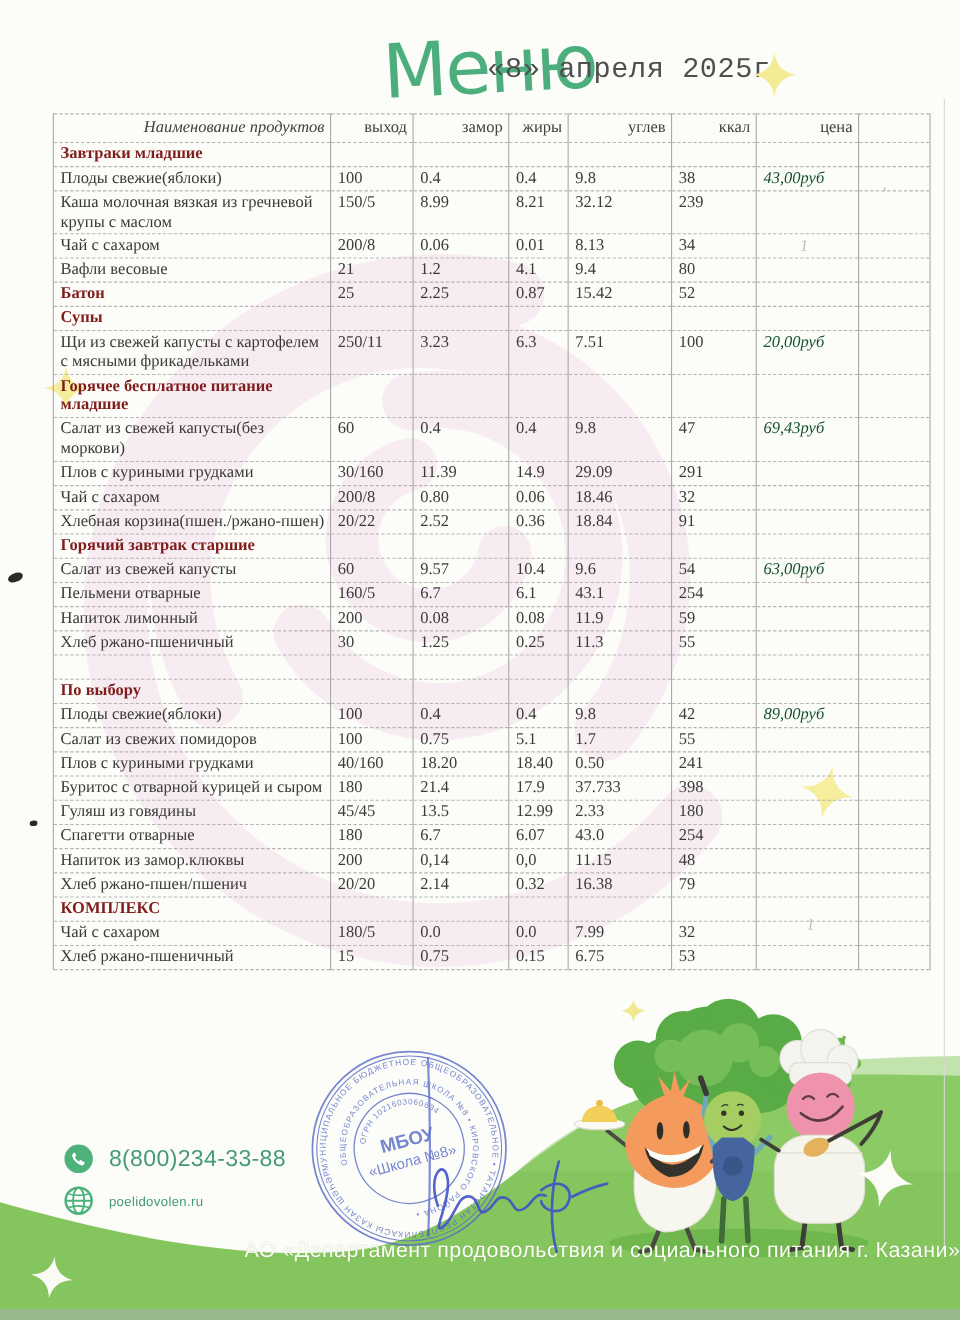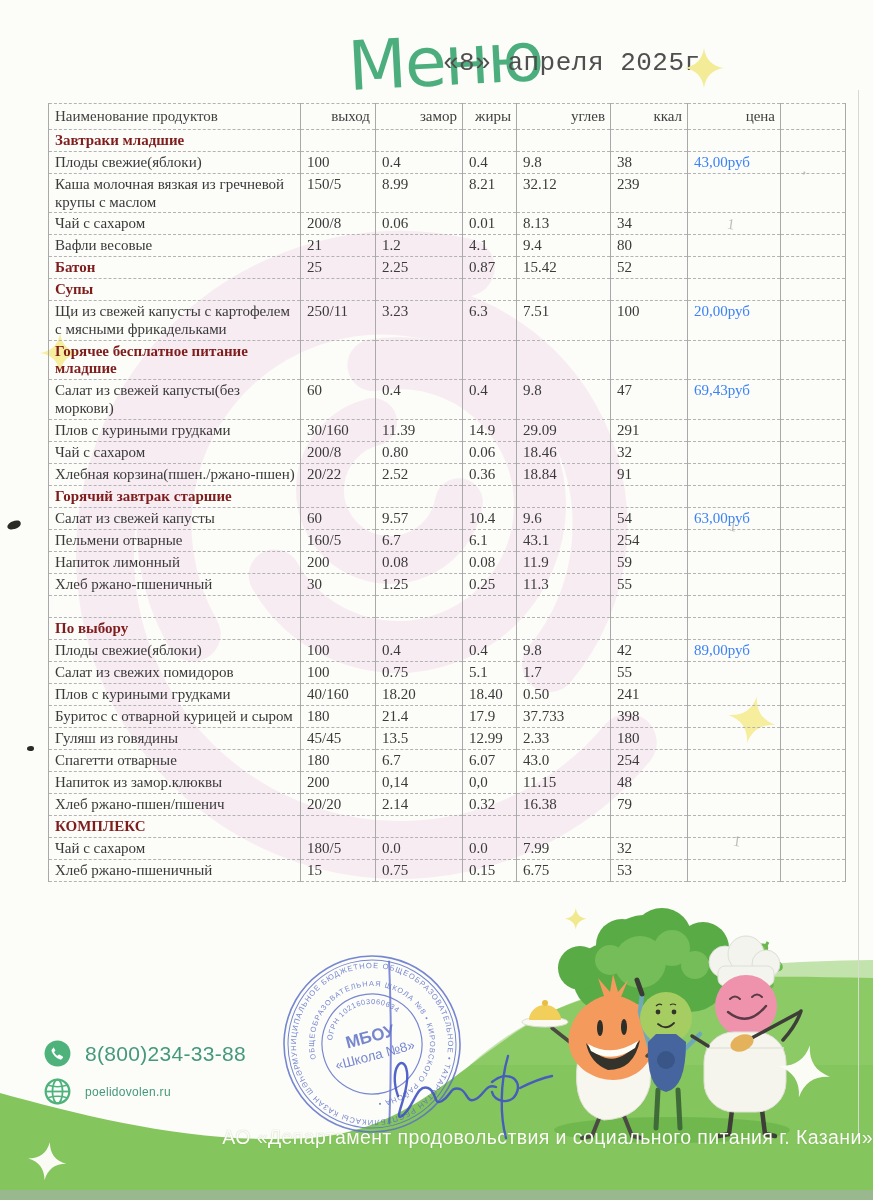--- a/index.html
+++ b/index.html
@@ -34,27 +34,27 @@
   }
   .menu-table td,.menu-table th{
     border-left:1px solid #a9a9a9;border-right:1px solid #a9a9a9;
     border-top:1px dashed #b3b3b3;border-bottom:1px dashed #b3b3b3;
     padding:2px 5px 1px 6px;vertical-align:top;height:18px;
     overflow:hidden;background:transparent;
   }
   .menu-table th{
     font-weight:normal;color:#414141;text-align:right;padding-top:4px;padding-bottom:3px;
   }
-  .menu-table th.c-name{text-align:left;}
+  .menu-table th.c-name{text-align:right;font-style:italic;}
   .menu-table td.bold{font-weight:bold;color:#7f1d1d;}
-  .menu-table td.c-price{color:#3b82f6;}
+  .menu-table td.c-price{color:#14532d;font-style:italic;}
   
   .footer-art{position:absolute;left:0;top:900px;z-index:2;}
   .contact{
-    position:absolute;left:44px;top:1040px;z-index:5;
+    position:absolute;left:58px;top:1040px;z-index:5;
     font-family:"Liberation Sans",sans-serif;color:#44997c;
   }
   .contact .row{display:flex;align-items:center;margin-bottom:11px;}
   .contact .icon{width:27px;height:27px;margin-right:14px;flex:0 0 auto;}
   .contact .phone-text{font-size:21px;letter-spacing:.3px;}
   .contact .site-text{font-size:12px;letter-spacing:.3px;}
   .org-banner{
     position:absolute;left:0;right:0;top:1126px;z-index:5;text-align:right;
     font-family:"Liberation Sans",sans-serif;font-size:19.5px;color:#fdfdf6;
     letter-spacing:.4px;text-shadow:0 0 1px rgba(90,140,70,.5);

